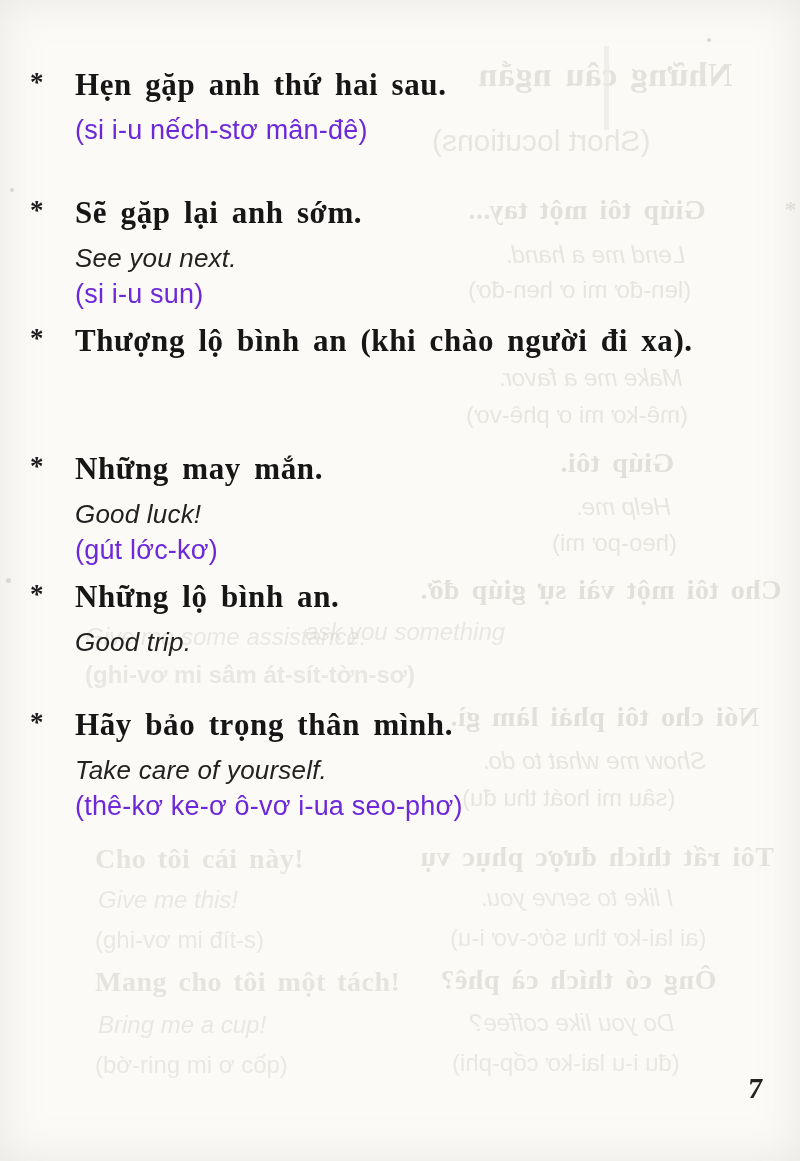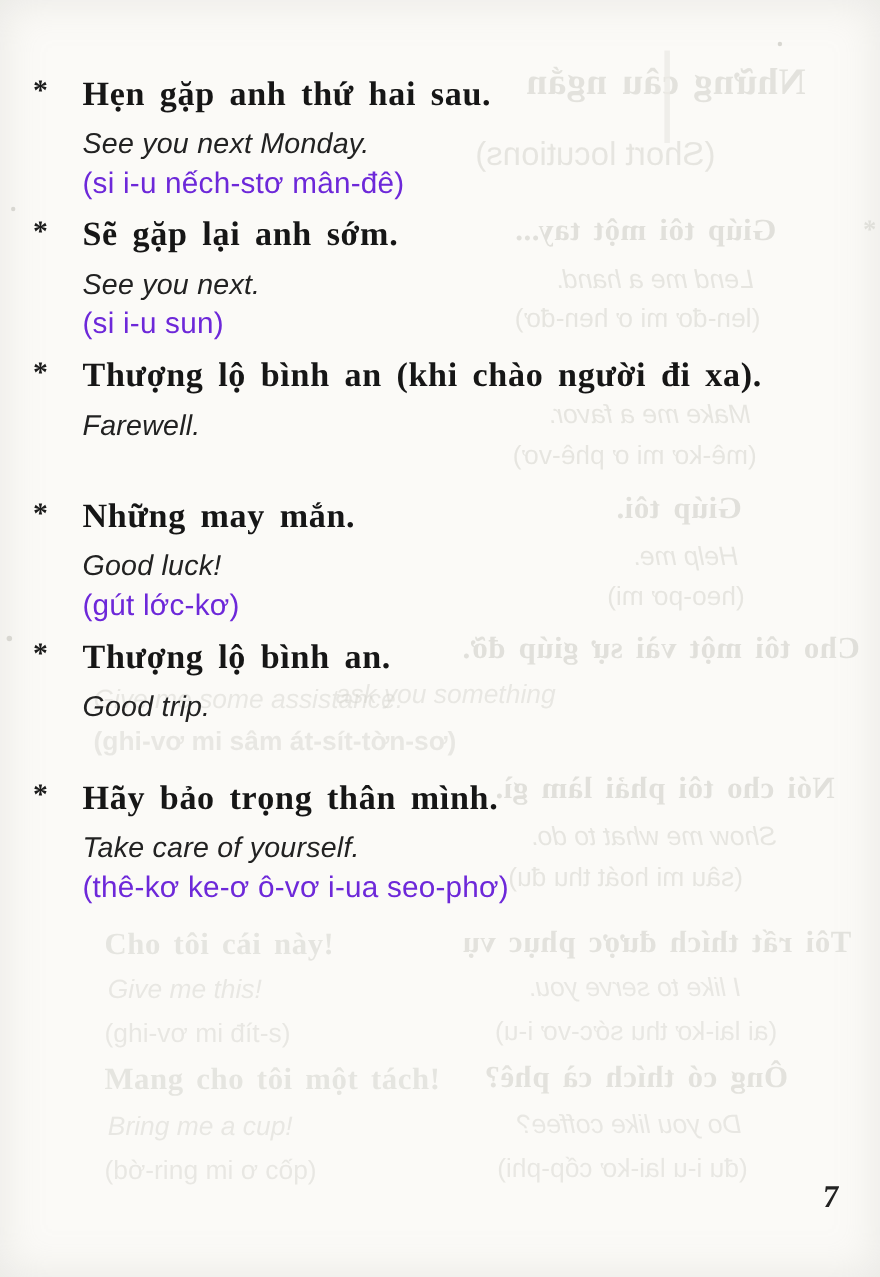--- a/index.html
+++ b/index.html
@@ -101,51 +101,49 @@
   <div class="streak"></div>
   <div class="speck" style="left:707px;top:38px;width:4px;height:4px;"></div>
   <div class="speck" style="left:6px;top:578px;width:5px;height:5px;"></div>
   <div class="speck" style="left:10px;top:188px;width:4px;height:4px;"></div>
 
   <div id="entries">
       <div class="entry" style="top: 62px;">
         <span class="star">*</span>
         <div class="lines">
           <div class="vn">Hẹn gặp anh thứ hai sau.</div>
-          <div class="en">See you next Monday.</div>
           <div class="pron">(si i-u nếch-stơ mân-đê)</div>
         </div>
       </div>
       <div class="entry" style="top: 190px;">
         <span class="star">*</span>
         <div class="lines">
           <div class="vn">Sẽ gặp lại anh sớm.</div>
           <div class="en">See you next.</div>
           <div class="pron">(si i-u sun)</div>
         </div>
       </div>
       <div class="entry" style="top: 318px;">
         <span class="star">*</span>
         <div class="lines">
           <div class="vn">Thượng lộ bình an (khi chào người đi xa).</div>
-          <div class="en">Farewell.</div>
         </div>
       </div>
       <div class="entry" style="top: 446px;">
         <span class="star">*</span>
         <div class="lines">
           <div class="vn">Những may mắn.</div>
           <div class="en">Good luck!</div>
           <div class="pron">(gút lớc-kơ)</div>
         </div>
       </div>
       <div class="entry" style="top: 574px;">
         <span class="star">*</span>
         <div class="lines">
-          <div class="vn">Thượng lộ bình an.</div>
+          <div class="vn">Những lộ bình an.</div>
           <div class="en">Good trip.</div>
         </div>
       </div>
       <div class="entry" style="top: 702px;">
         <span class="star">*</span>
         <div class="lines">
           <div class="vn">Hãy bảo trọng thân mình.</div>
           <div class="en">Take care of yourself.</div>
           <div class="pron">(thê-kơ ke-ơ ô-vơ i-ua seo-phơ)</div>
         </div>

